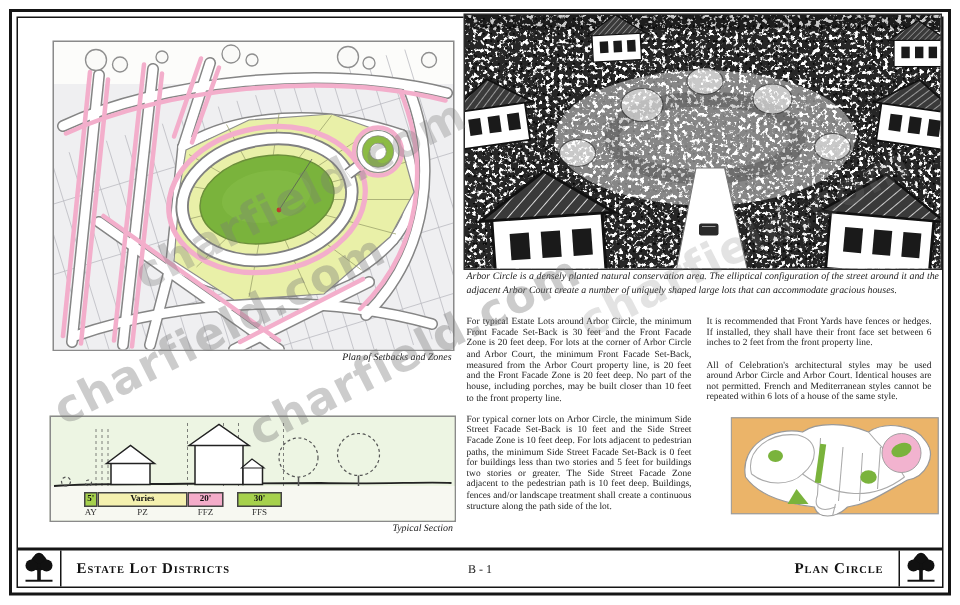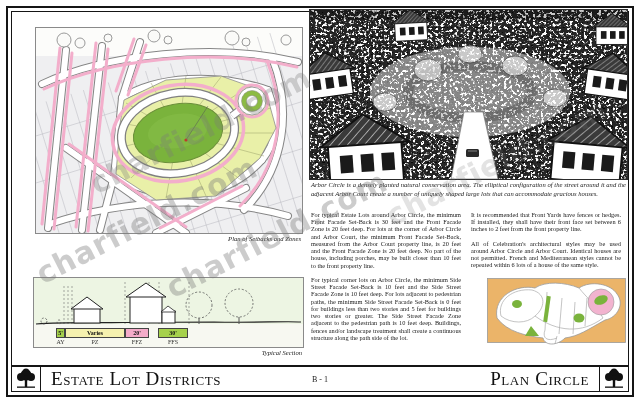--- a/index.html
+++ b/index.html
@@ -36,21 +36,21 @@
       font-weight:700;font-size:30px;letter-spacing:1px;color:rgba(122,122,122,0.38);
       transform:rotate(-27deg);transform-origin:left center;white-space:nowrap;}
   .wm1{left:38px;top:258px;} .wm2{left:168px;top:272px;} .wm3{left:92px;top:168px;opacity:.85;} .wm4{left:388px;top:200px;opacity:.55;}
   
   .footer{position:absolute;left:11px;right:11px;bottom:11px;height:24px;border:1px solid #151515;
           background:#fff;display:flex;align-items:stretch;z-index:40;}
   .tree-box{width:28px;display:flex;align-items:center;justify-content:center;}
   .tree-box.left{border-right:1px solid #151515;}
   .tree-box.right{border-left:1px solid #151515;}
   .footer-mid{position:relative;flex:1;display:flex;align-items:center;}
-  .footer-title{font-variant:small-caps;font-weight:400;font-size:19px;letter-spacing:0.6px;color:#111;}
+  .footer-title{font-variant:small-caps;font-weight:700;font-size:10px;letter-spacing:0.6px;color:#111;}
   .left-title{padding-left:10px;}
   .right-title{margin-left:auto;padding-right:10px;}
   .page-num{position:absolute;left:0;right:0;text-align:center;font-size:8px;color:#222;}
 </style>
 </head>
 <body>
 
 <div class="page">
 
   <div class="frame-outer"></div>

